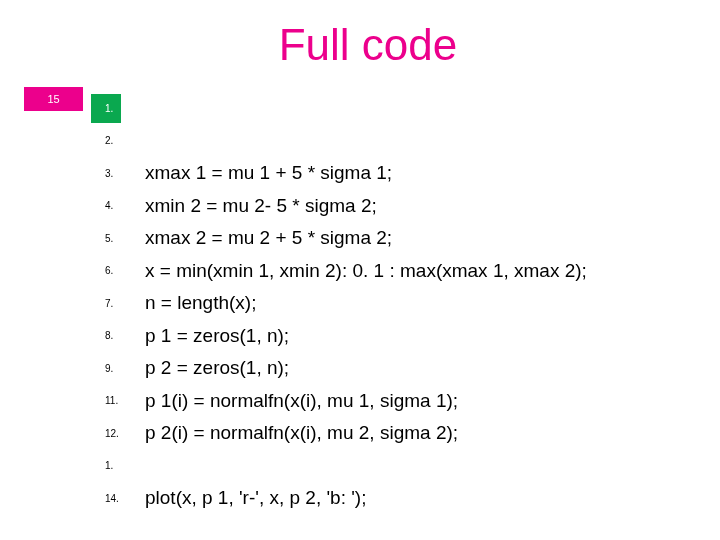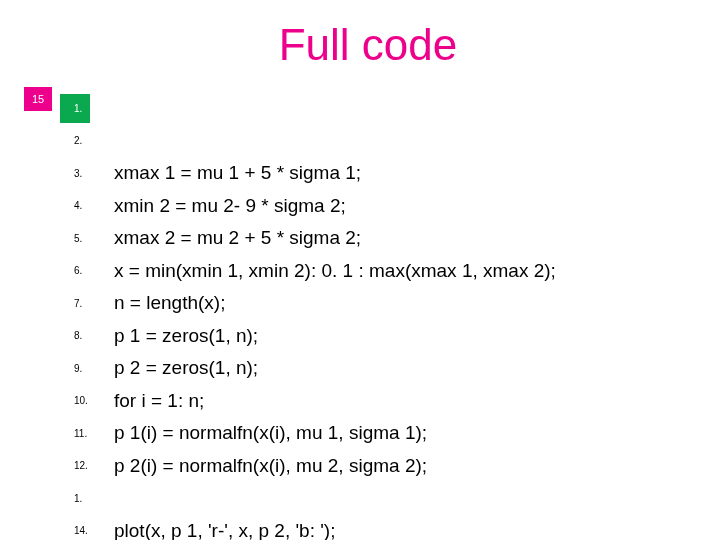--- a/index.html
+++ b/index.html
@@ -16,21 +16,21 @@
     font-size: 44px;
     font-weight: 400;
     padding-top: 4px;
     padding-bottom: 6px;
   }
   .content-row {
     display: flex;
     align-items: stretch;
   }
   .slide-number {
-    width: 28px;
+    width: 59px;
     background: #ec008c;
     color: #fff;
     font-size: 11px;
     display: flex;
     align-items: center;
     justify-content: center;
     height: 24px;
     margin-top: 3px;
   }
   .list-area {
@@ -90,21 +90,21 @@
       </div>
       <div class="code-line">
         <div class="num">2.</div>
       </div>
       <div class="code-line">
         <div class="num">3.</div>
         <div class="code">xmax 1 = mu 1 + 5 * sigma 1;</div>
       </div>
       <div class="code-line">
         <div class="num">4.</div>
-        <div class="code">xmin 2 = mu 2- 9 * sigma 2;</div>
+        <div class="code">xmin 2 = mu 2- 5 * sigma 2;</div>
       </div>
       <div class="code-line">
         <div class="num">5.</div>
         <div class="code">xmax 2 = mu 2 + 5 * sigma 2;</div>
       </div>
       <div class="code-line">
         <div class="num">6.</div>
         <div class="code">x = min(xmin 1, xmin 2): 0. 1 : max(xmax 1, xmax 2);</div>
       </div>
       <div class="code-line">
@@ -113,24 +113,20 @@
       </div>
       <div class="code-line">
         <div class="num">8.</div>
         <div class="code">p 1 = zeros(1, n);</div>
       </div>
       <div class="code-line">
         <div class="num">9.</div>
         <div class="code">p 2 = zeros(1, n);</div>
       </div>
       <div class="code-line">
-        <div class="num">10.</div>
-        <div class="code">for i = 1: n;</div>
-      </div>
-      <div class="code-line">
         <div class="num">11.</div>
         <div class="code">p 1(i) = normalfn(x(i), mu 1, sigma 1);</div>
       </div>
       <div class="code-line">
         <div class="num">12.</div>
         <div class="code">p 2(i) = normalfn(x(i), mu 2, sigma 2);</div>
       </div>
       <div class="code-line">
         <div class="num">1.</div>
       </div>

